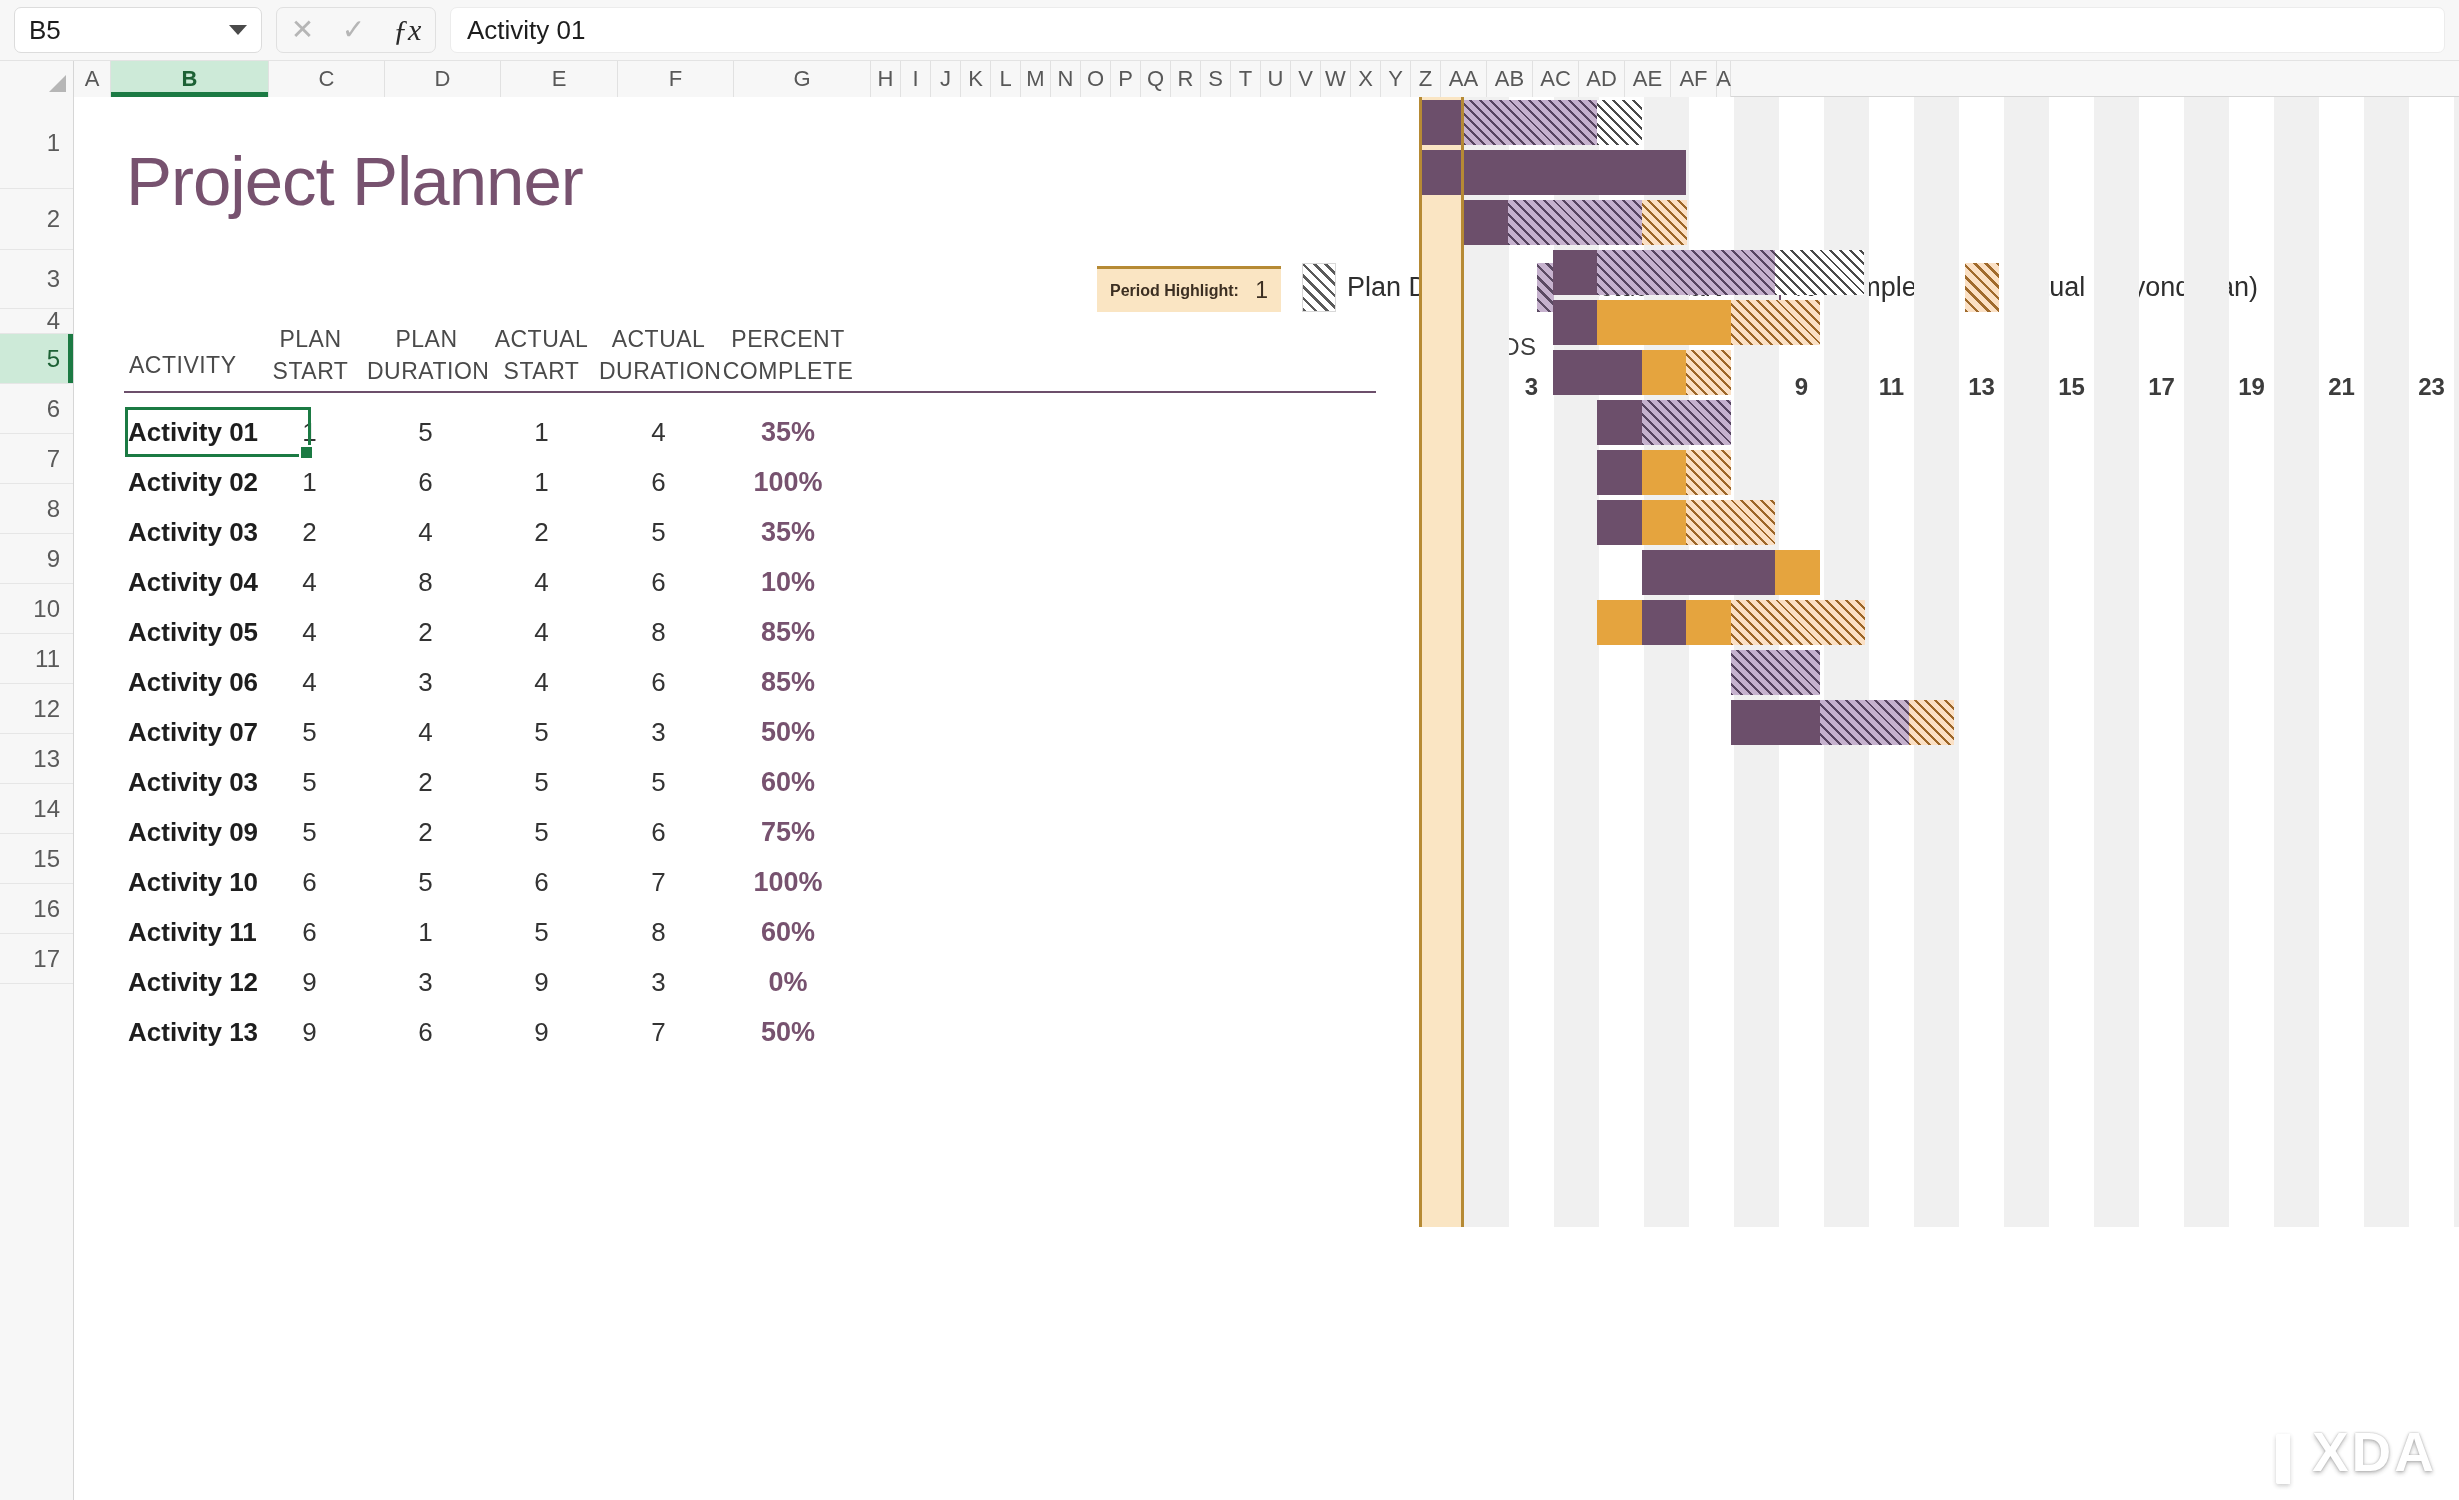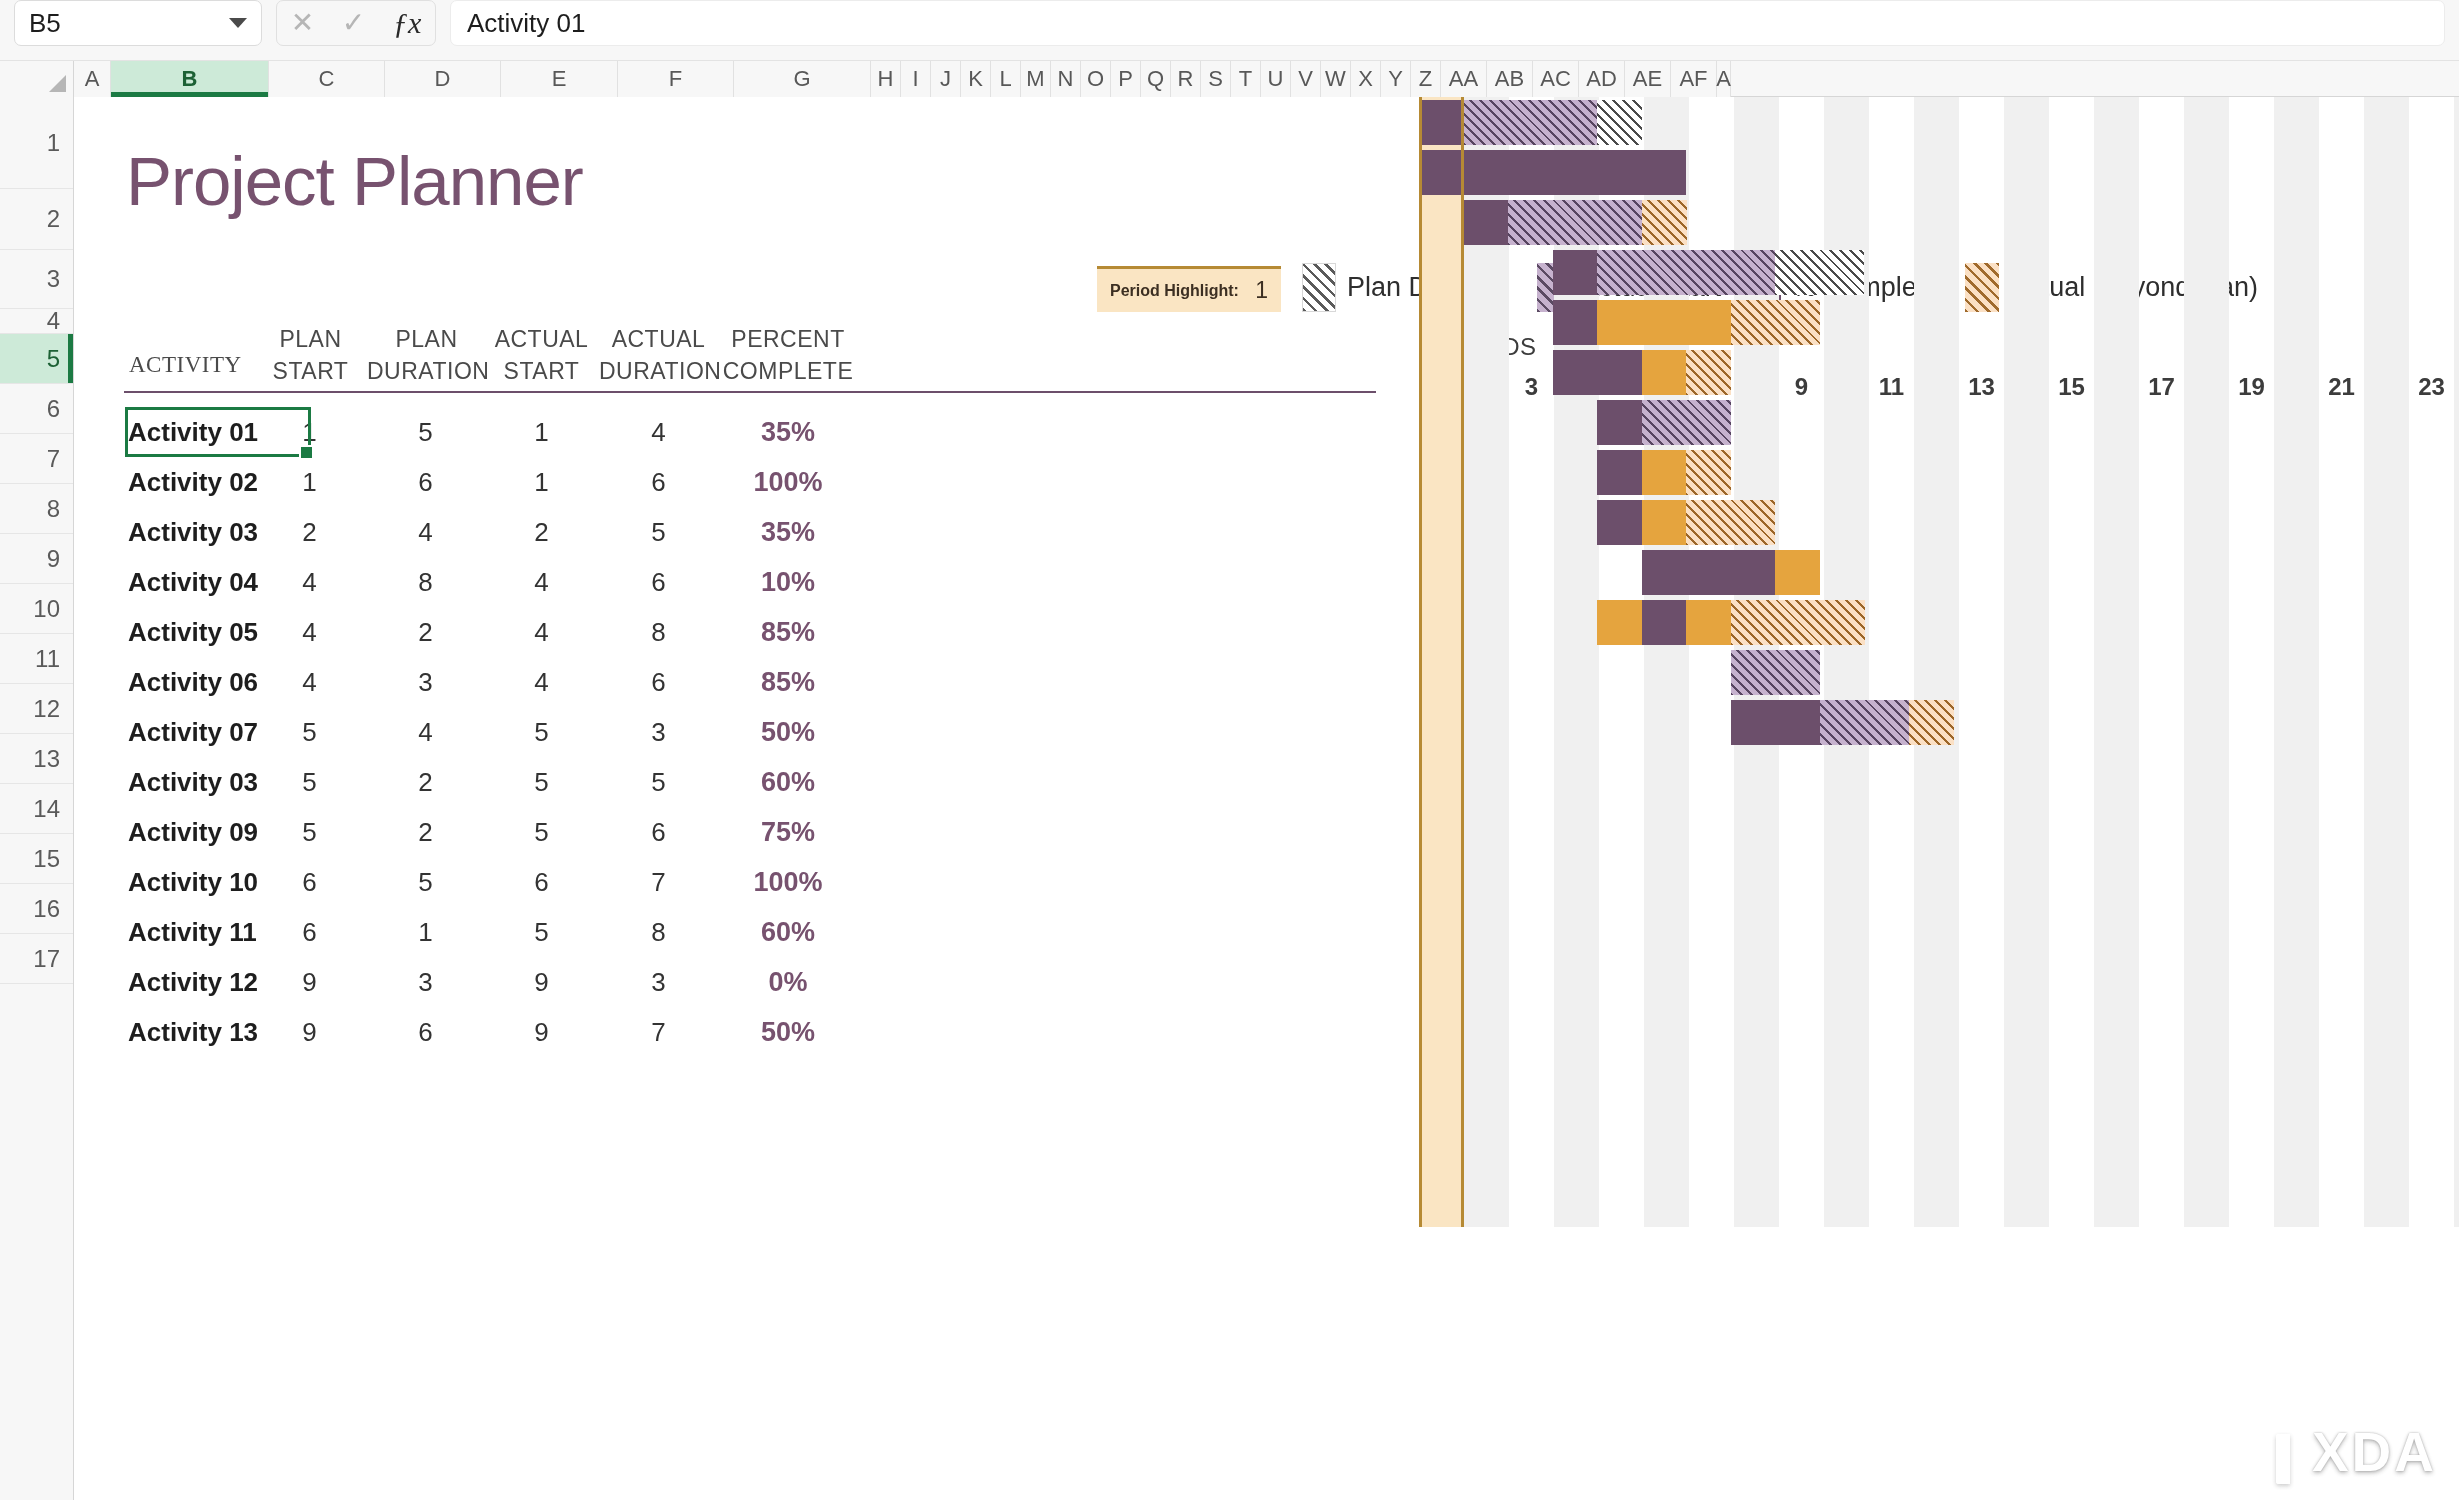--- a/index.html
+++ b/index.html
@@ -5,22 +5,22 @@
   * { box-sizing: border-box; margin: 0; padding: 0; }
   html, body {
     width: 2459px; height: 1501px;
     background: #ffffff;
     font-family: "Liberation Sans", sans-serif;
     overflow: hidden;
   }
 
   
   .formula-bar {
-    display: flex; align-items: flex-start;
-    height: 61px; padding: 0 14px; gap: 14px;
+    display: flex; align-items: center;
+    height: 61px; padding: 12px 14px; gap: 14px;
     background: #f7f7f7;
     border-bottom: 1px solid #e3e3e3;
   }
   .name-box {
     width: 248px; height: 46px;
     background: #ffffff; border: 1px solid #dcdcdc; border-radius: 7px;
     display: flex; align-items: center; justify-content: space-between;
     padding: 0 14px;
   }
   .name-box .nb-text { font-size: 26px; color: #1d1d1d; }
@@ -148,21 +148,21 @@
 
   
   .thead {
     position: absolute; left: 50px; top: 228px;
     width: 1252px; height: 61px;
   }
   .th {
     position: absolute; text-align: center; font-size: 23px;
     color: #4a4a4a; letter-spacing: 0.5px; line-height: 1.25;
   }
-  .th.left { text-align: left; font-family: Liberation Serif, serif; }
+  .th.left { text-align: left; }
   .thead-rule {
     position: absolute; left: 50px; top: 294px; width: 1252px;
     height: 2px; background: #6C4F6B;
   }
   .periods-label {
     position: absolute; left: 1351px; top: 236px;
     font-size: 24px; color: #3c3c3c; letter-spacing: 0.5px;
   }
 
   

